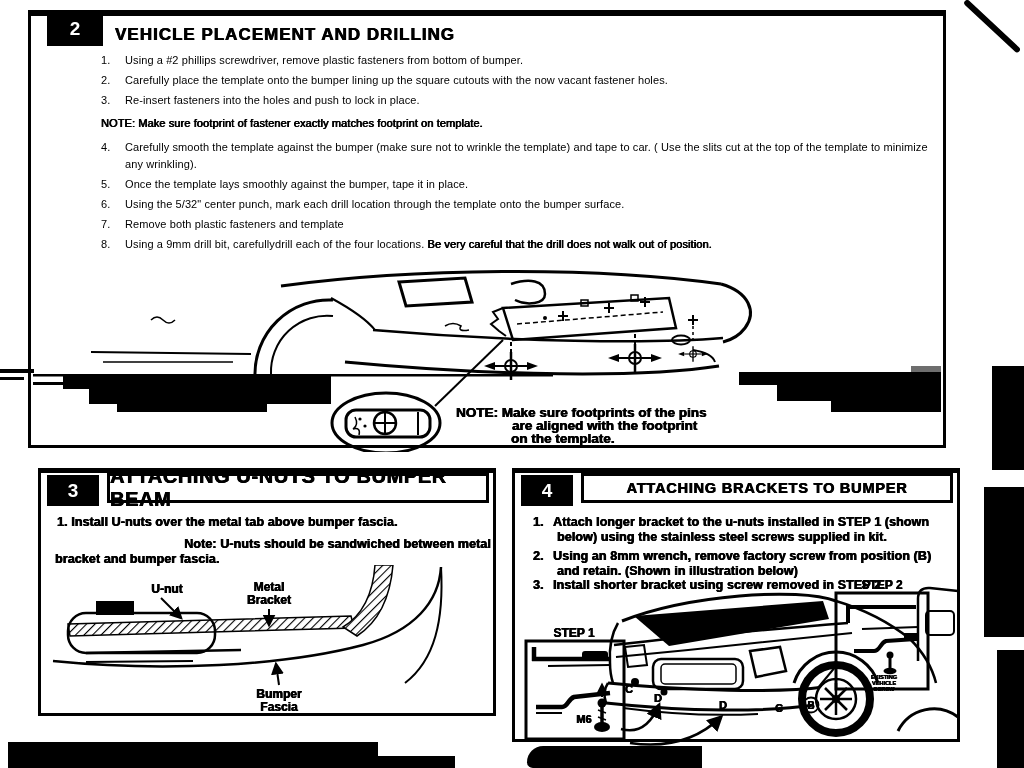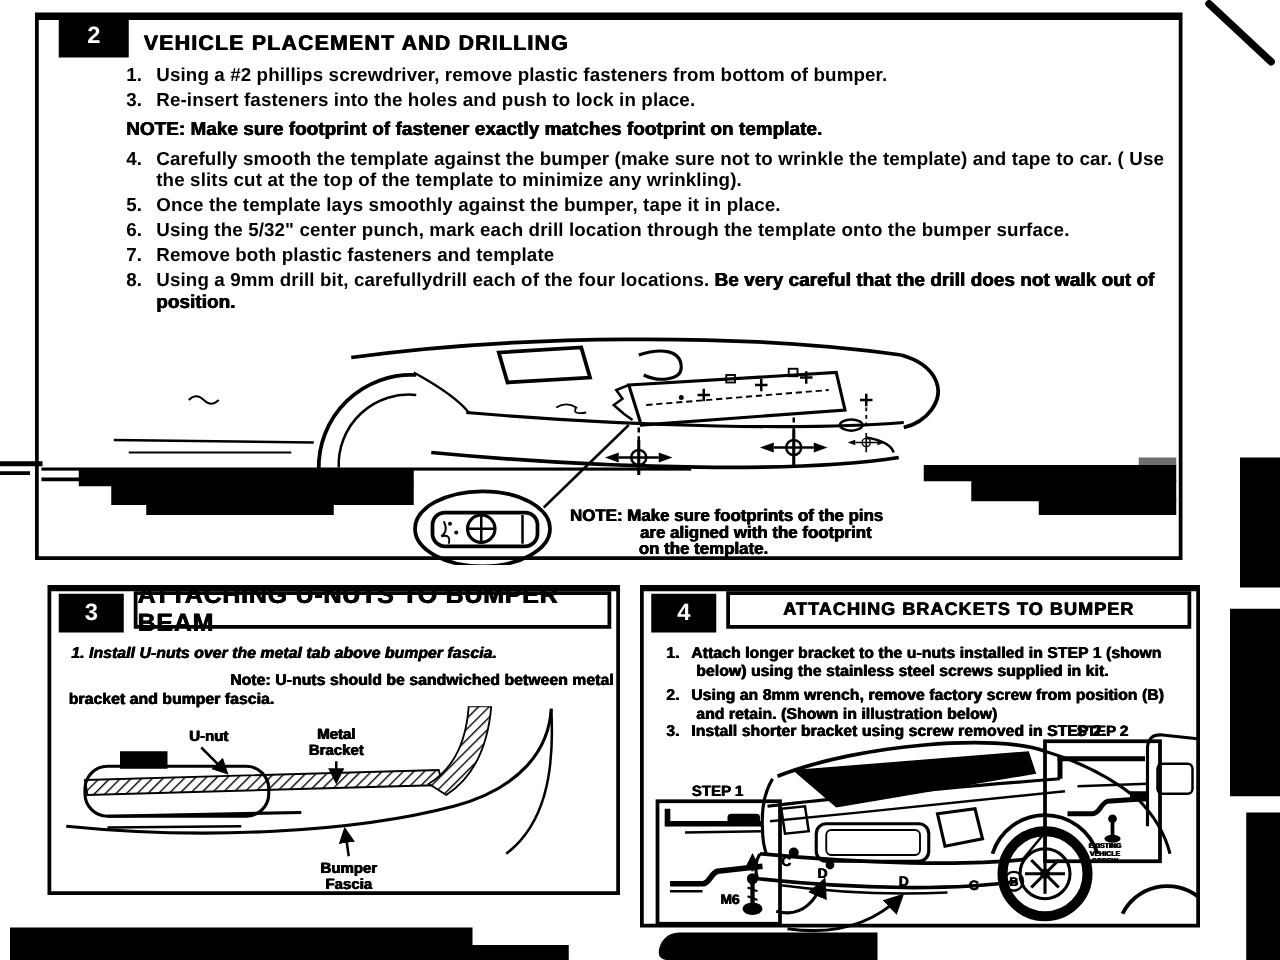--- a/index.html
+++ b/index.html
@@ -5,21 +5,21 @@
   html,body{margin:0;padding:0;background:#e8e8e8;}
   .page{position:relative;width:1024px;height:768px;background:#ffffff;overflow:hidden;
         font-family:"Liberation Sans",sans-serif;color:#000;}
   .abs{position:absolute;}
   .box{border:3px solid #000;background:#fff;box-sizing:border-box;}
   .badge{background:#000;color:#fff;font-weight:bold;display:flex;align-items:center;
          justify-content:center;font-size:19px;}
   .titlebox{border:3px solid #000;display:flex;align-items:center;justify-content:center;
             font-weight:bold;box-sizing:border-box;}
   .xb{text-shadow:0.45px 0 #000,-0.25px 0 #000;}
-  .bt{font-weight:bold;font-size:15px;line-height:17px;letter-spacing:0.1px;}
+  .bt{font-weight:normal;font-size:11px;line-height:17px;letter-spacing:0.1px;}
   .bt2{font-weight:bold;font-size:12.5px;line-height:14.5px;letter-spacing:0.1px;}
   .step{padding-left:24px;text-indent:-24px;margin-bottom:3px;}
   .step .n{display:inline-block;width:24px;text-indent:0;}
   .just{text-align:justify;}
   .note-head{margin:6px 0 7px 0;}
   .ink{fill:none;stroke:#000;}
   svg text{font-family:"Liberation Sans",sans-serif;font-weight:bold;fill:#000;}
   .blob{background:#000;}
 </style>
 </head>
@@ -30,20 +30,23 @@
   <div class="abs box" style="left:28px;top:10px;width:918px;height:438px;border-top-width:6px;">
 
     <div class="abs badge" style="left:16px;top:-4px;width:56px;height:34px;">
       <span>2</span>
     </div>
     <div class="abs xb" style="left:84px;top:9px;font-size:17px;letter-spacing:1px;font-weight:bold;">VEHICLE PLACEMENT AND DRILLING</div>
 
     <div class="abs bt" style="left:70px;top:36px;width:844px;">
       <div class="step">
         <span class="n">1.</span><span>Using a #2 phillips screwdriver, remove plastic fasteners from bottom of bumper.</span>
+      </div>
+      <div class="step just">
+        <span class="n">2.</span><span>Carefully place the template onto the bumper lining up the square cutouts with the now vacant fastener holes.</span>
       </div>
       <div class="step" style="margin-bottom:5px;">
         <span class="n">3.</span><span>Re-insert fasteners into the holes and push to lock in place.</span>
       </div>
       <div class="note-head xb">NOTE: Make sure footprint of fastener exactly matches footprint on template.</div>
       <div class="step">
         <span class="n">4.</span><span>Carefully smooth the template against the bumper (make sure not to wrinkle the template) and tape to car. ( Use the slits cut at the top of the template to minimize any wrinkling).</span>
       </div>
       <div class="step">
         <span class="n">5.</span><span>Once the template lays smoothly against the bumper, tape it in place.</span>
@@ -143,21 +146,21 @@
       <text x="478" y="189" font-size="13.5" class="xb">on the template.</text>
     </svg>
   </div>
 
   <div class="abs box" style="left:38px;top:468px;width:458px;height:248px;border-top-width:5px;">
     <div class="abs badge" style="left:6px;top:2px;width:52px;height:31px;">
       <span>3</span>
     </div>
     <div class="abs titlebox xb" style="left:66px;top:0px;width:382px;height:30px;font-size:20px;letter-spacing:0.6px;">ATTACHING U-NUTS TO BUMPER BEAM</div>
 
-    <div class="abs bt2 xb" style="left:16px;top:42px;width:430px;font-style:italic;">1. Install U-nuts over the metal tab above bumper fascia.</div>
+    <div class="abs bt2 xb" style="left:16px;top:42px;width:430px;">1. Install U-nuts over the metal tab above bumper fascia.</div>
     <div class="abs bt2 xb" style="left:14px;top:64px;width:436px;">
       <span style="display:block;text-align:right;">Note: U-nuts should be sandwiched between metal</span>
       <span style="display:block;">bracket and bumper fascia.</span>
     </div>
 
     <svg class="abs" style="left:2px;top:92px;" width="452" height="152" viewBox="0 0 452 152">
       <defs>
         <pattern id="hatch" width="6" height="6" patternTransform="rotate(45)" patternUnits="userSpaceOnUse">
           <rect width="6" height="6" fill="#fff"></rect>
           <line x1="0" y1="0" x2="0" y2="6" stroke="#000" stroke-width="2.2"></line>

